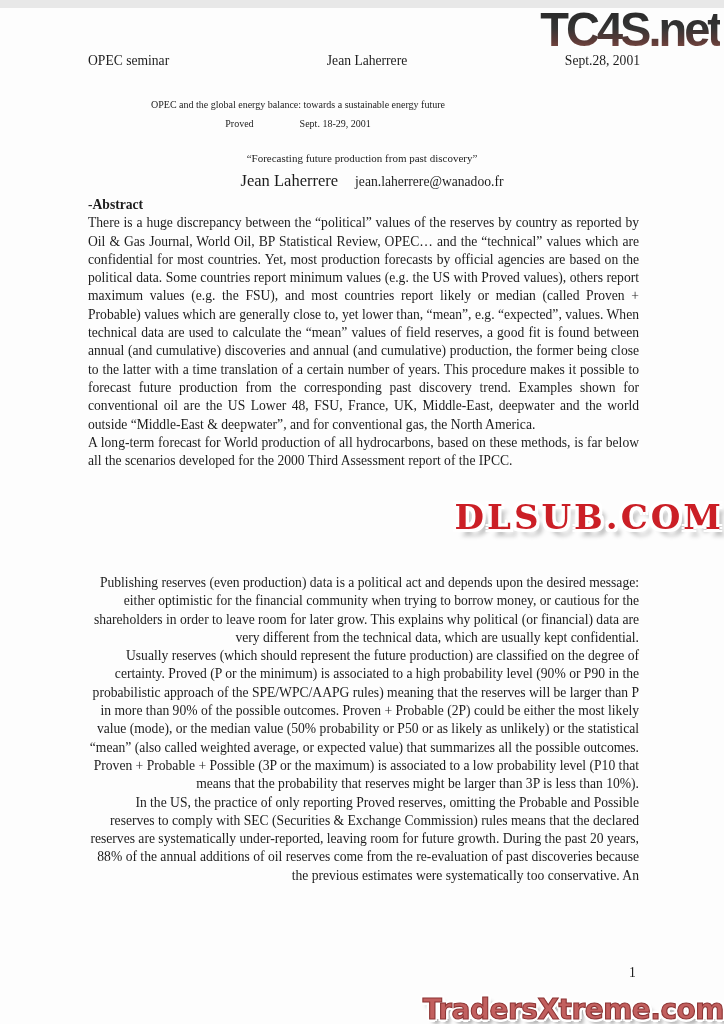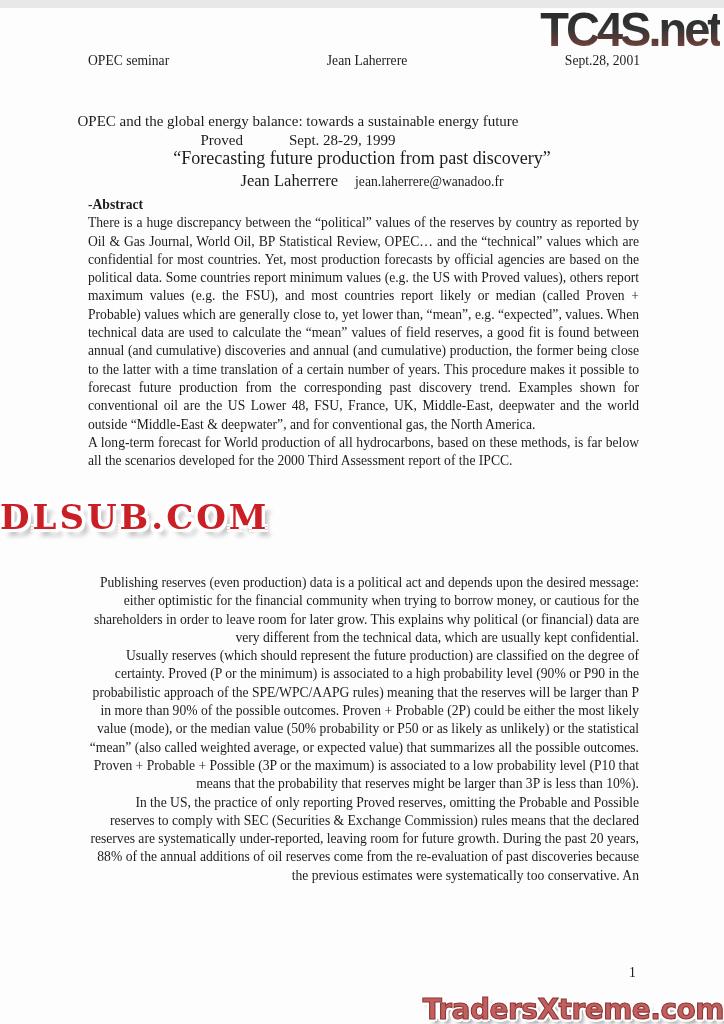--- a/index.html
+++ b/index.html
@@ -31,46 +31,46 @@
   }
 
   
   .doc-header {
     position: absolute; top: 45px; left: 88px; width: 552px;
     display: flex; justify-content: space-between;
     font-size: 13.6px; line-height: 16px; z-index: 1; gap: 12px;
   }
 
   .conf-block {
-    position: absolute; top: 104px; left: 0; width: 596px;
-    text-align: center; font-size: 15px; line-height: 18.5px;
+    position: absolute; top: 88px; left: 0; width: 596px;
+    text-align: center; font-size: 10px; line-height: 18.5px;
   }
   .conf-line2 .conf-location { margin-right: 46px; }
 
   .talk-block {
     position: absolute; top: 139px; left: 0; width: 724px;
     text-align: center; line-height: 22px;
   }
-  .talk-title { font-size: 18px; }
+  .talk-title { font-size: 11px; }
   .talk-byline { margin-top: 1px; padding-left: 20px; }
   .talk-author { font-size: 16.5px; }
   .talk-email { font-size: 13.6px; margin-left: 17px; }
 
   .section { position: absolute; left: 88px; width: 551px; font-size: 13.6px; line-height: 18.3px; }
   .section p { margin: 0; }
   .section .heading b { font-weight: bold; }
   .section-abstract { top: 188px; }
   .section-abstract p.body-text { text-align: justify; }
   .section-reliability { top: 566px; }
   .section-reliability p.body-text { text-align: right; }
 
   
   .dlsub-banner {
     position: absolute; top: 489px; left: 0; width: 724px;
-    text-align: left; z-index: 2;
+    text-align: right; z-index: 2;
     font-family: "DejaVu Serif", serif;
     font-weight: bold;
     font-size: 34px;
     letter-spacing: 3px;
     line-height: 40px;
     color: var(--dlsub-red, #cb1f26);
     text-shadow:
       -3px -3px 0 #ffffff, 3px -3px 0 #ffffff, -3px 3px 0 #ffffff, 3px 3px 0 #ffffff,
       0 -3px 0 #ffffff, 0 3px 0 #ffffff, -3px 0 0 #ffffff, 3px 0 0 #ffffff,
       6px 7px 4px #bfbfbf;
@@ -106,21 +106,21 @@
 
   <div class="doc-header">
     <span>OPEC seminar</span>
     <span>Jean Laherrere</span>
     <span>Sept.28, 2001</span>
   </div>
 
   <div class="conf-block">
     <div>OPEC and the global energy balance: towards a sustainable energy future</div>
     <div class="conf-line2">
-      <span class="conf-location">Proved</span><span>Sept. 28-29, 1999</span>
+      <span class="conf-location">Proved</span><span>Sept. 18-29, 2001</span>
     </div>
   </div>
 
   <div class="talk-block">
     <div class="talk-title">“Forecasting future production from past discovery”</div>
     <div class="talk-byline">
       <span class="talk-author">Jean Laherrere</span><span class="talk-email">jean.laherrere@wanadoo.fr</span>
     </div>
   </div>
 

